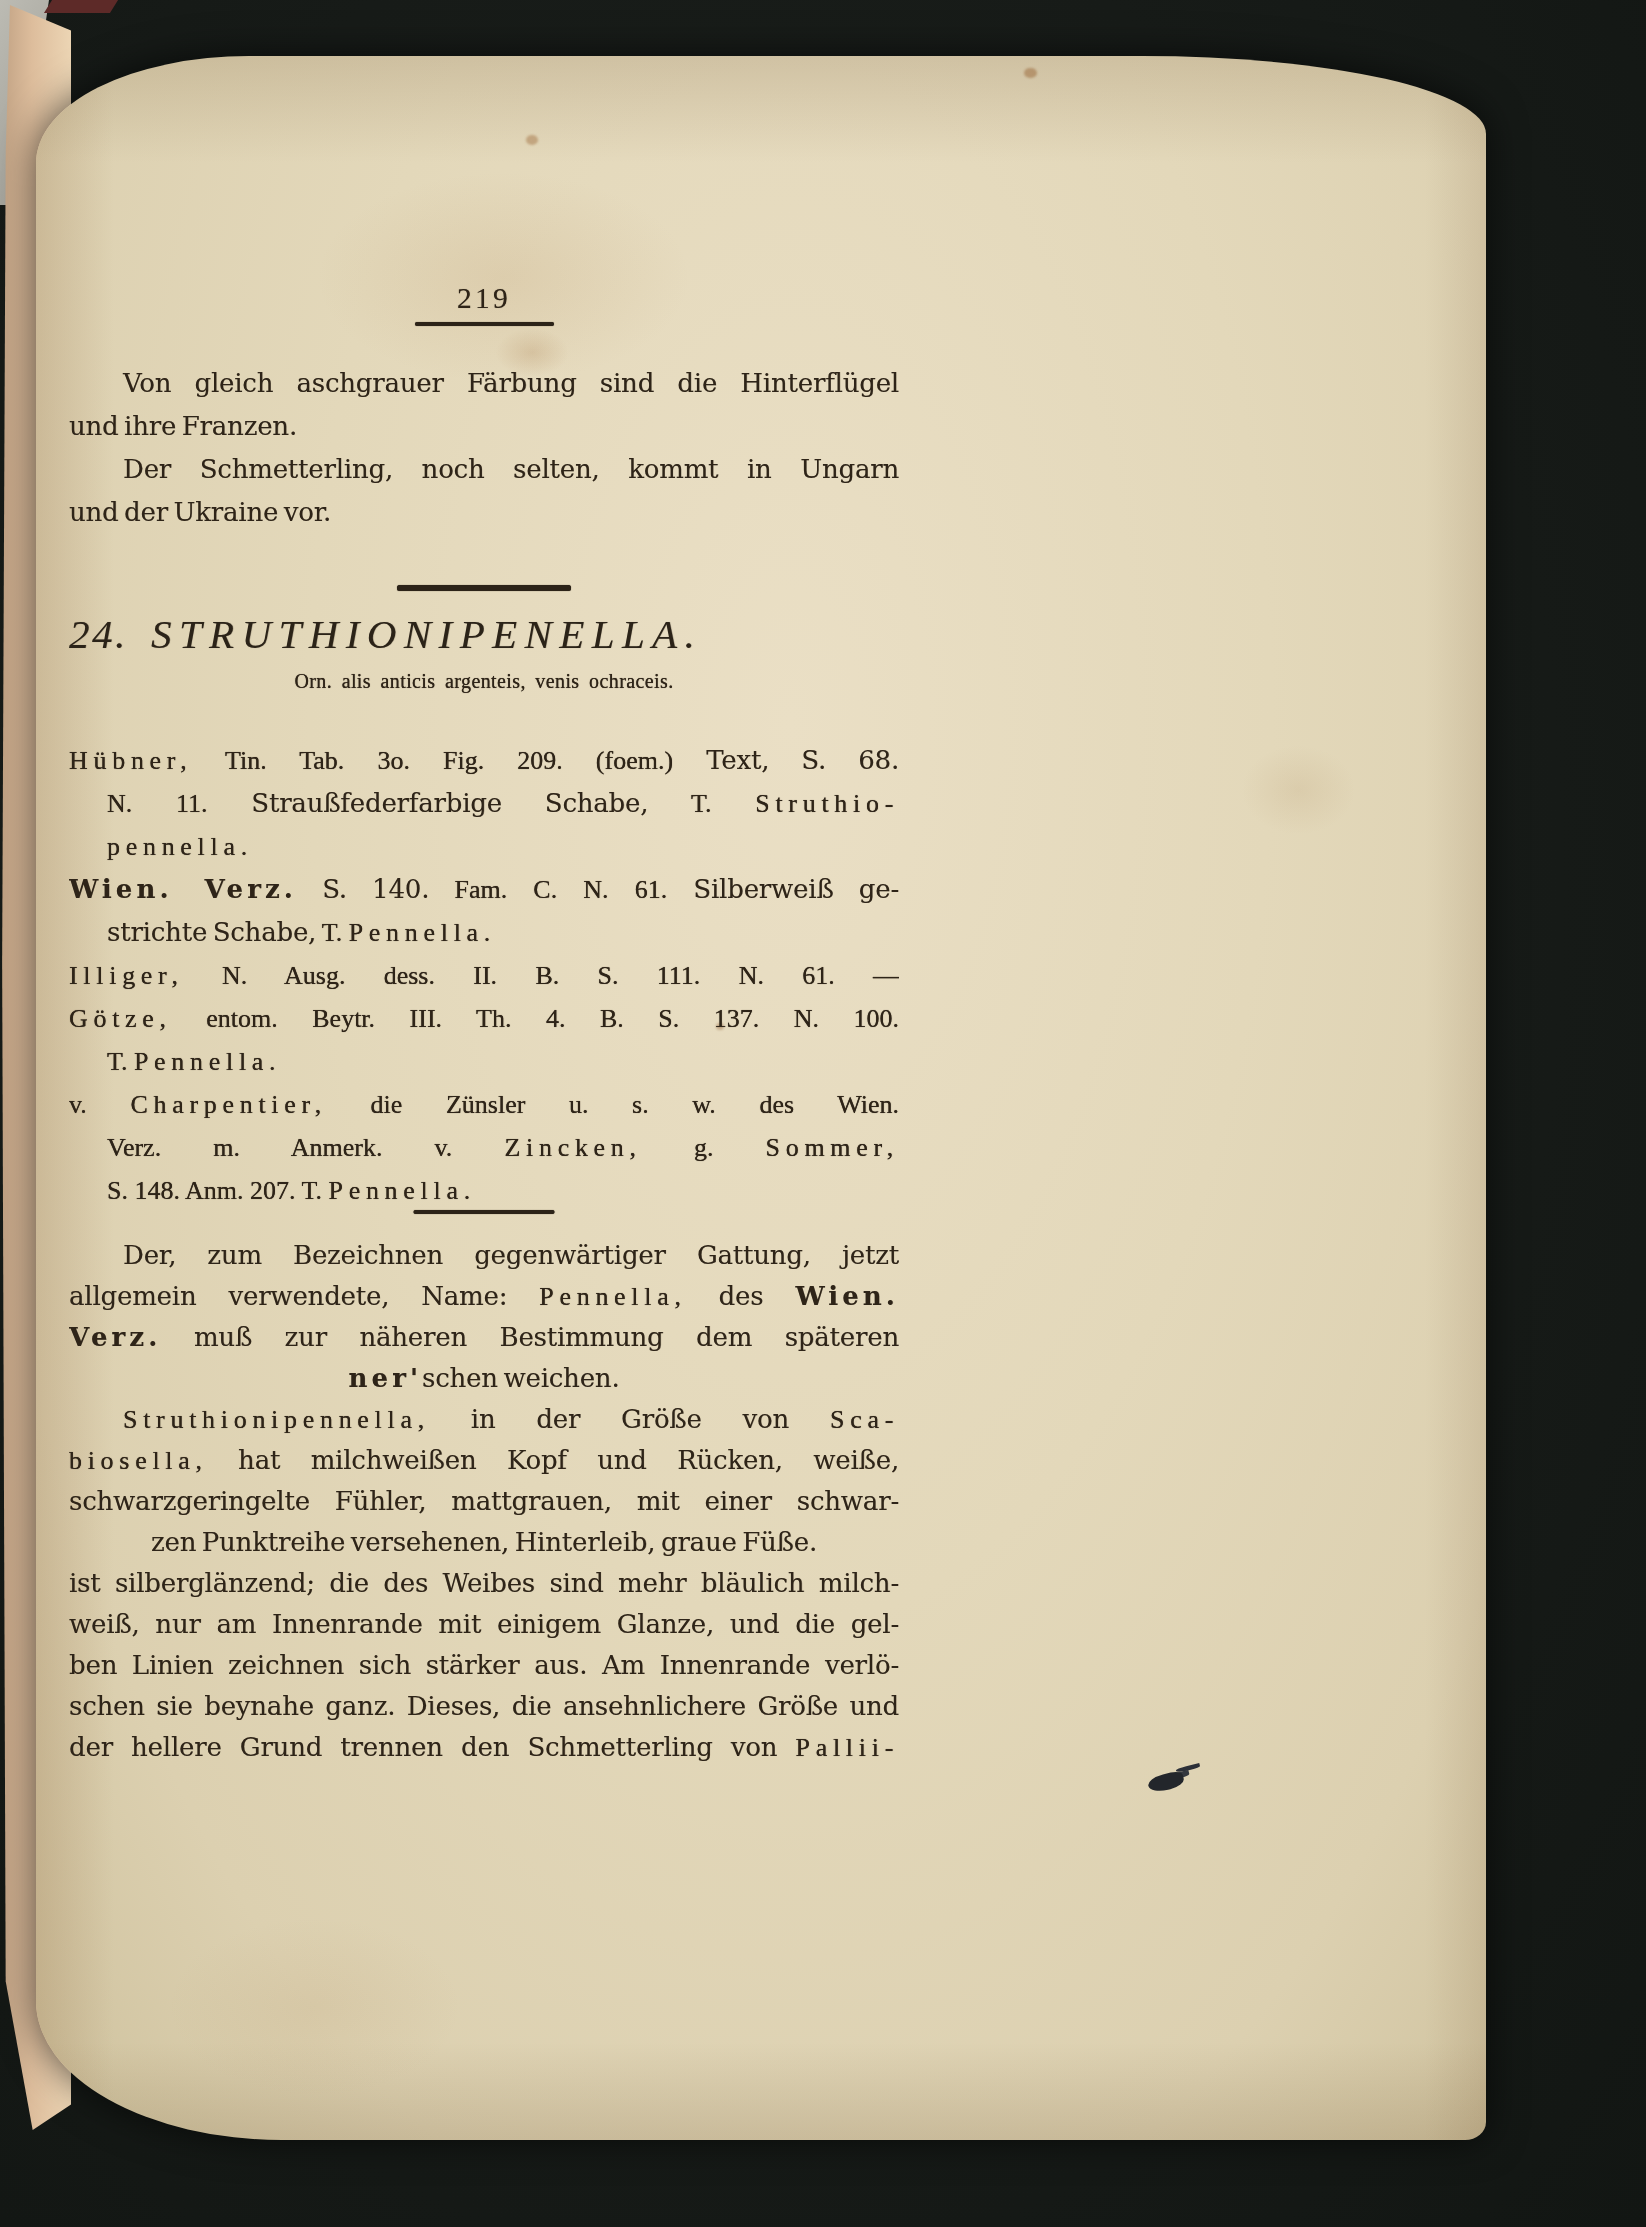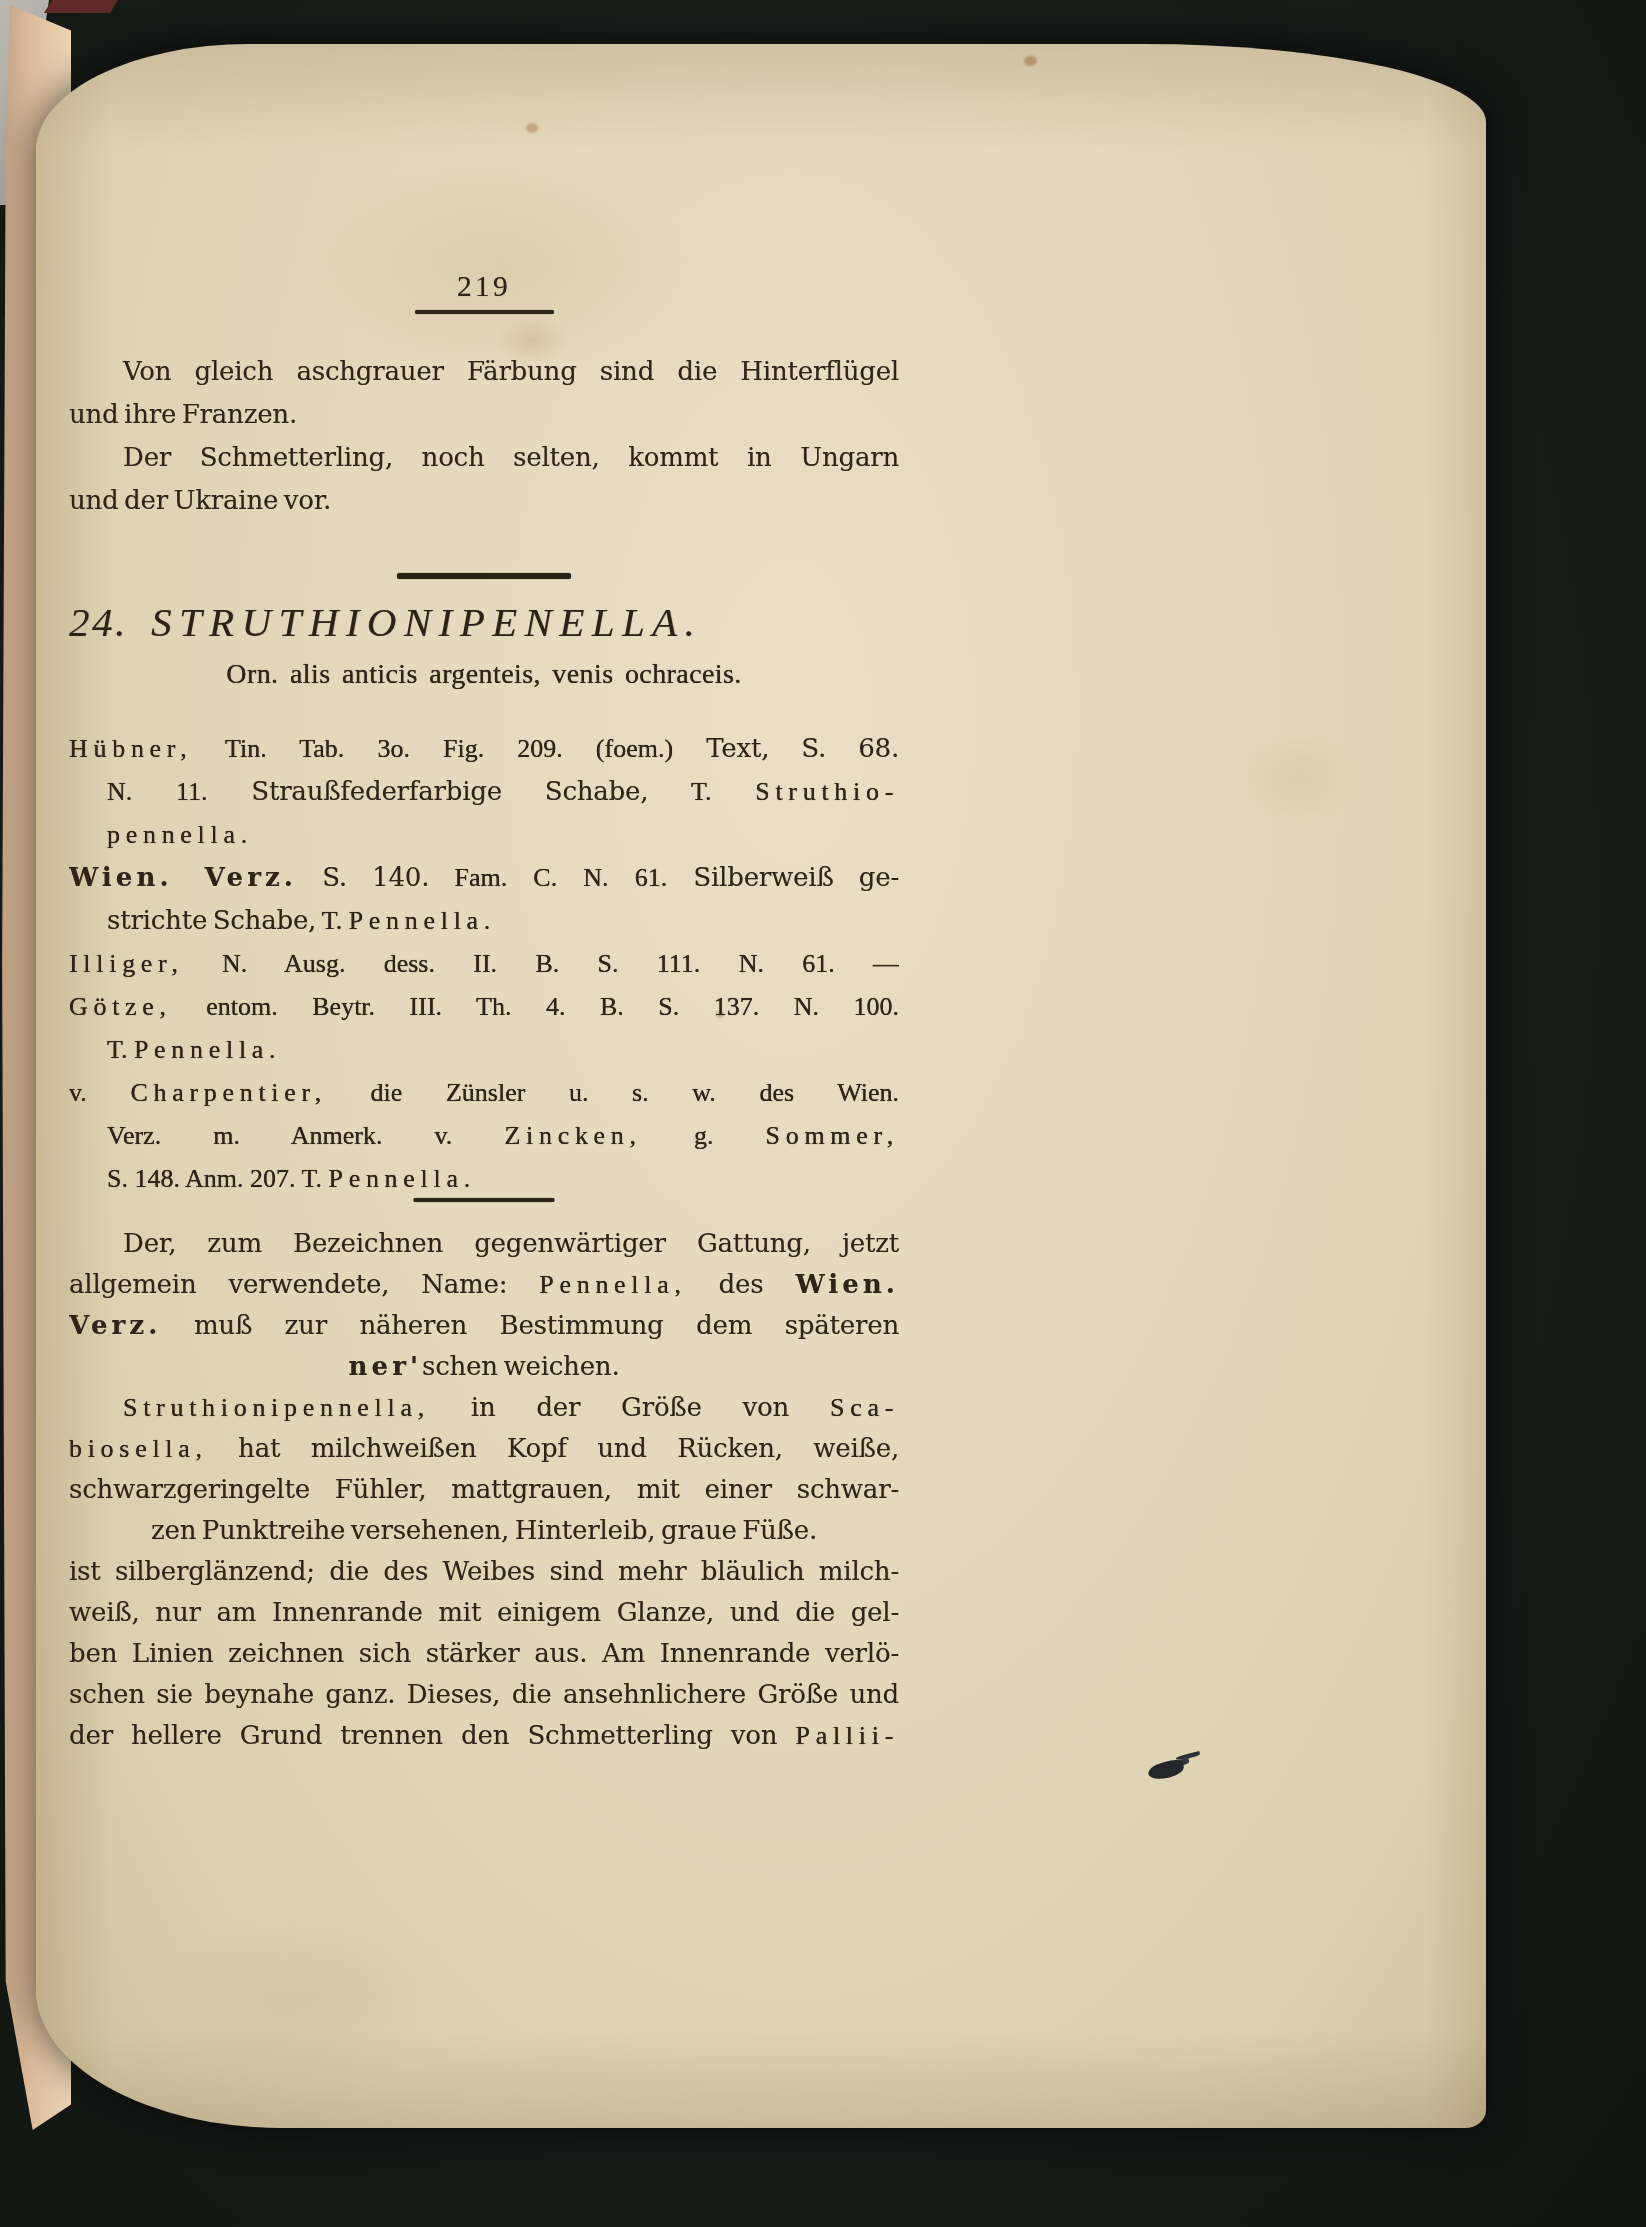--- a/index.html
+++ b/index.html
@@ -22,21 +22,21 @@
     background:#5d2a28;transform:skewX(-32deg);
   }
   .neighbor{
     position:absolute;left:0;top:4.9px;width:71px;height:2125px;
     background:linear-gradient(90deg,#c0a183 0%,#ddbd9c 45%,#ecd5b4 100%);
     clip-path:polygon(14% 0,100% 1.2%,100% 98.8%,46% 100%,8% 93%,3% 45%,8% 7%);
   }
 
   
   .page{
-    position:absolute;left:36px;top:44px;width:1450px;height:2084px;
+    position:absolute;left:36px;top:56px;width:1450px;height:2084px;
     background:
       linear-gradient(90deg, rgba(151,115,74,0.26) 0px, rgba(151,115,74,0) 78px),
       linear-gradient(180deg, rgba(124,97,60,0.20) 0px, rgba(124,97,60,0) 107px),
       linear-gradient(270deg, rgba(130,100,65,0.16) 0px, rgba(130,100,65,0) 61px),
       linear-gradient(0deg, rgba(120,95,60,0.20) 0px, rgba(120,95,60,0) 98px),
       radial-gradient(ellipse at 52% 32%, #eadfc5 0%, #e3d8ba 45%, #dcd0b0 78%, #cec19d 100%);
     border-radius:213px 344px 21px 246px / 107px 78px 18px 139px;
     box-shadow:0 0 38px rgba(0,0,0,0.65);
   }
 
@@ -73,21 +73,21 @@
   .rule1{top:529px;width:174px;height:5.7px;}
   .rule2{top:1154px;width:141px;height:4.1px;}
 
   .heading{position:absolute;top:554px;left:0;width:100%;text-align:left;
            font-size:41px;white-space:nowrap;color:#2b2318;
            text-shadow:0.4px 0.4px 0.7px rgba(40,30,18,.4);}
   .hnum{font-style:italic;letter-spacing:2.5px;margin-right:13px;font-family:"Liberation Serif",serif;}
   .hname{font-style:italic;letter-spacing:7.4px;font-family:"Liberation Serif",serif;font-weight:400;}
 
   .latin{position:absolute;top:614px;left:0;width:100%;text-align:center;
-         font-size:28px;letter-spacing:0.4px;word-spacing:4.1px;color:#2e2418;
+         font-size:20px;letter-spacing:0.4px;word-spacing:4.1px;color:#2e2418;
          font-family:"Liberation Serif",serif;text-shadow:0 0 0.7px currentColor;}
 
   
   .stain{position:absolute;border-radius:50%;pointer-events:none;}
   .s1{left:279px;top:115px;width:377px;height:213px;
       background:radial-gradient(ellipse, rgba(178,140,92,0.16), rgba(178,140,92,0) 70%);}
   .s2{left:459px;top:272px;width:74px;height:49px;
       background:radial-gradient(ellipse, rgba(165,120,70,0.22), rgba(165,120,70,0) 70%);}
   .s3{left:1205px;top:689px;width:115px;height:90px;
       background:radial-gradient(ellipse, rgba(170,135,90,0.14), rgba(170,135,90,0) 70%);}

